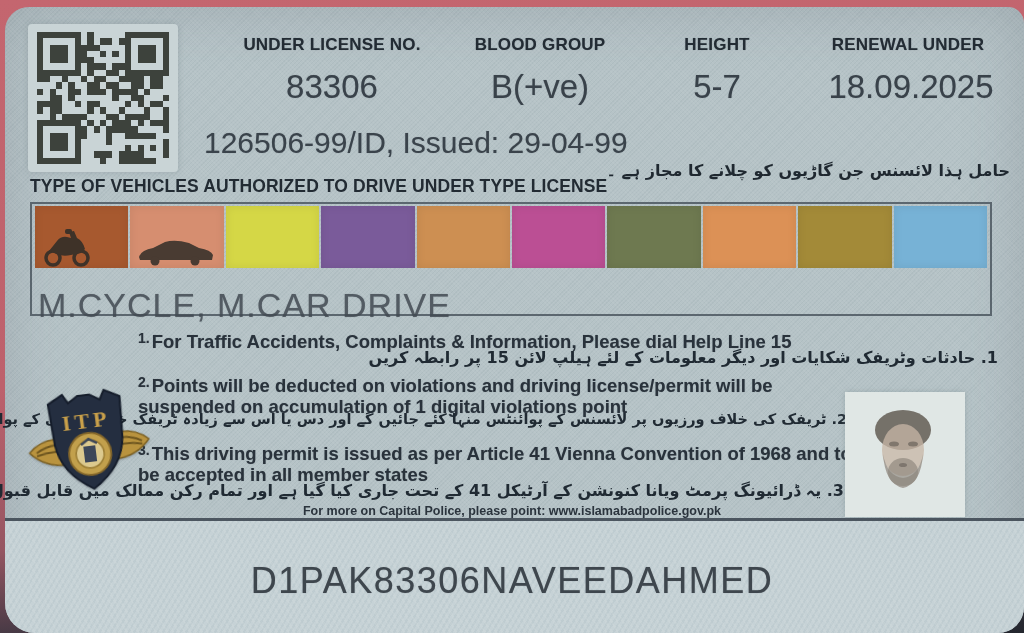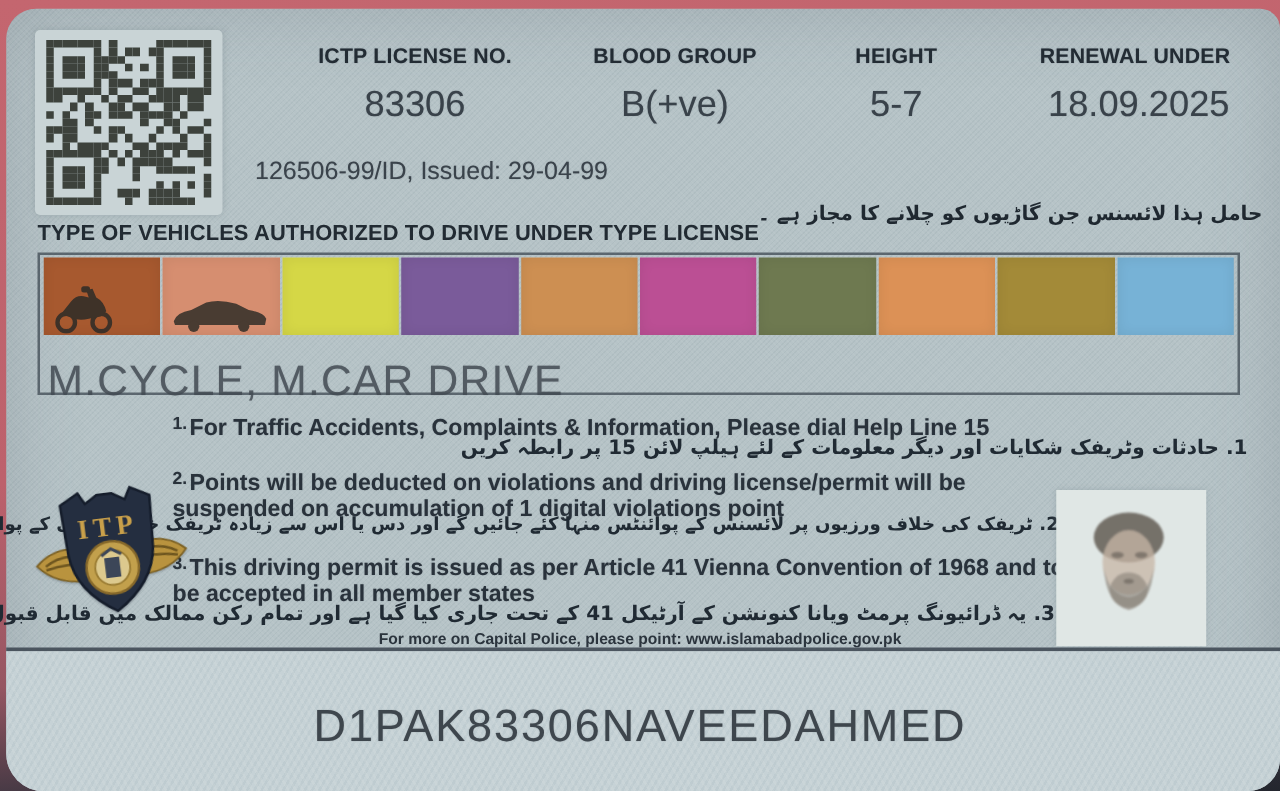--- a/index.html
+++ b/index.html
@@ -16,27 +16,27 @@
   }
   #card::after{
     content:"";position:absolute;inset:0;border-radius:inherit;pointer-events:none;
     background:
       repeating-linear-gradient(45deg,rgba(255,255,255,.05) 0 1px,transparent 1px 3px),
       repeating-linear-gradient(-45deg,rgba(55,80,92,.05) 0 1px,transparent 1px 3px);
   }
   .abs{position:absolute;}
   
   .lbl{font-weight:bold;font-size:17px;color:#232c34;text-align:center;letter-spacing:.2px;text-shadow:0 0 1px rgba(35,44,52,.35);}
-  .val{font-size:29px;color:#39424a;text-align:center;text-shadow:0 0 1px rgba(57,66,74,.35);}
+  .val{font-size:33px;color:#39424a;text-align:center;text-shadow:0 0 1px rgba(57,66,74,.35);}
   
   .qr-patch{left:28px;top:24px;width:150px;height:148px;background:#c9d4d6;border-radius:4px;box-shadow:0 0 6px rgba(120,135,140,.4);}
   .qr{left:37px;top:32px;width:132px;height:132px;display:grid;
       grid-template-rows:repeat(21,1fr);grid-template-columns:repeat(21,1fr);gap:0;}
   .qr i{background:#3d423c;}
-  .idline{left:204px;top:126px;font-size:20px;color:#3a434b;text-shadow:0 0 1px rgba(58,67,75,.35);}
+  .idline{left:204px;top:126px;font-size:30px;color:#3a434b;text-shadow:0 0 1px rgba(58,67,75,.35);}
   
   .vt-en{left:30px;top:176px;font-weight:bold;font-size:17.5px;color:#222b33;letter-spacing:.1px;}
   .vt-ur{right:14px;top:161px;font-size:16px;font-weight:bold;color:#1f2830;direction:rtl;font-family:"DejaVu Sans",sans-serif;}
   .strip-box{left:30px;top:202px;width:958px;height:110px;border:2px solid rgba(62,72,82,.75);}
   .cat-row{left:35px;top:206px;width:952px;height:62px;display:flex;gap:2px;}
   .cat{flex:1;position:relative;box-shadow:inset 0 0 10px rgba(0,0,0,.08);}
   .cat svg{position:absolute;bottom:1px;left:6px;}
   .authorized{left:38px;top:286px;font-size:34px;color:#424a52;letter-spacing:1px;opacity:.85;text-shadow:0 0 1px rgba(66,74,82,.5);}
   
   .note-en{font-weight:bold;font-size:18.5px;color:#29323b;line-height:21px;text-shadow:0 0 1px rgba(41,50,59,.3);}
@@ -302,21 +302,21 @@
     <i style="grid-area: 21 / 7;"></i>
     <i style="grid-area: 21 / 11;"></i>
     <i style="grid-area: 21 / 14;"></i>
     <i style="grid-area: 21 / 15;"></i>
     <i style="grid-area: 21 / 16;"></i>
     <i style="grid-area: 21 / 17;"></i>
     <i style="grid-area: 21 / 18;"></i>
     <i style="grid-area: 21 / 19;"></i>
   </div>
 
-<div class="abs lbl" style="left:232px;top:35px;width:200px;">ICTP LICENSE NO.</div>
+<div class="abs lbl" style="left:232px;top:35px;width:200px;">UNDER LICENSE NO.</div>
 <div class="abs lbl" style="left:440px;top:35px;width:200px;">BLOOD GROUP</div>
 <div class="abs lbl" style="left:617px;top:35px;width:200px;">HEIGHT</div>
 <div class="abs lbl" style="left:803px;top:35px;width:210px;">RENEWAL UNDER</div>
 
 <div class="abs val" style="left:232px;top:68px;width:200px;">83306</div>
 <div class="abs val" style="left:440px;top:68px;width:200px;">B(+ve)</div>
 <div class="abs val" style="left:617px;top:68px;width:200px;">5-7</div>
 <div class="abs val" style="left:805px;top:68px;width:212px;">18.09.2025</div>
 
 <div class="abs idline">126506-99/ID, Issued: 29-04-99</div>

